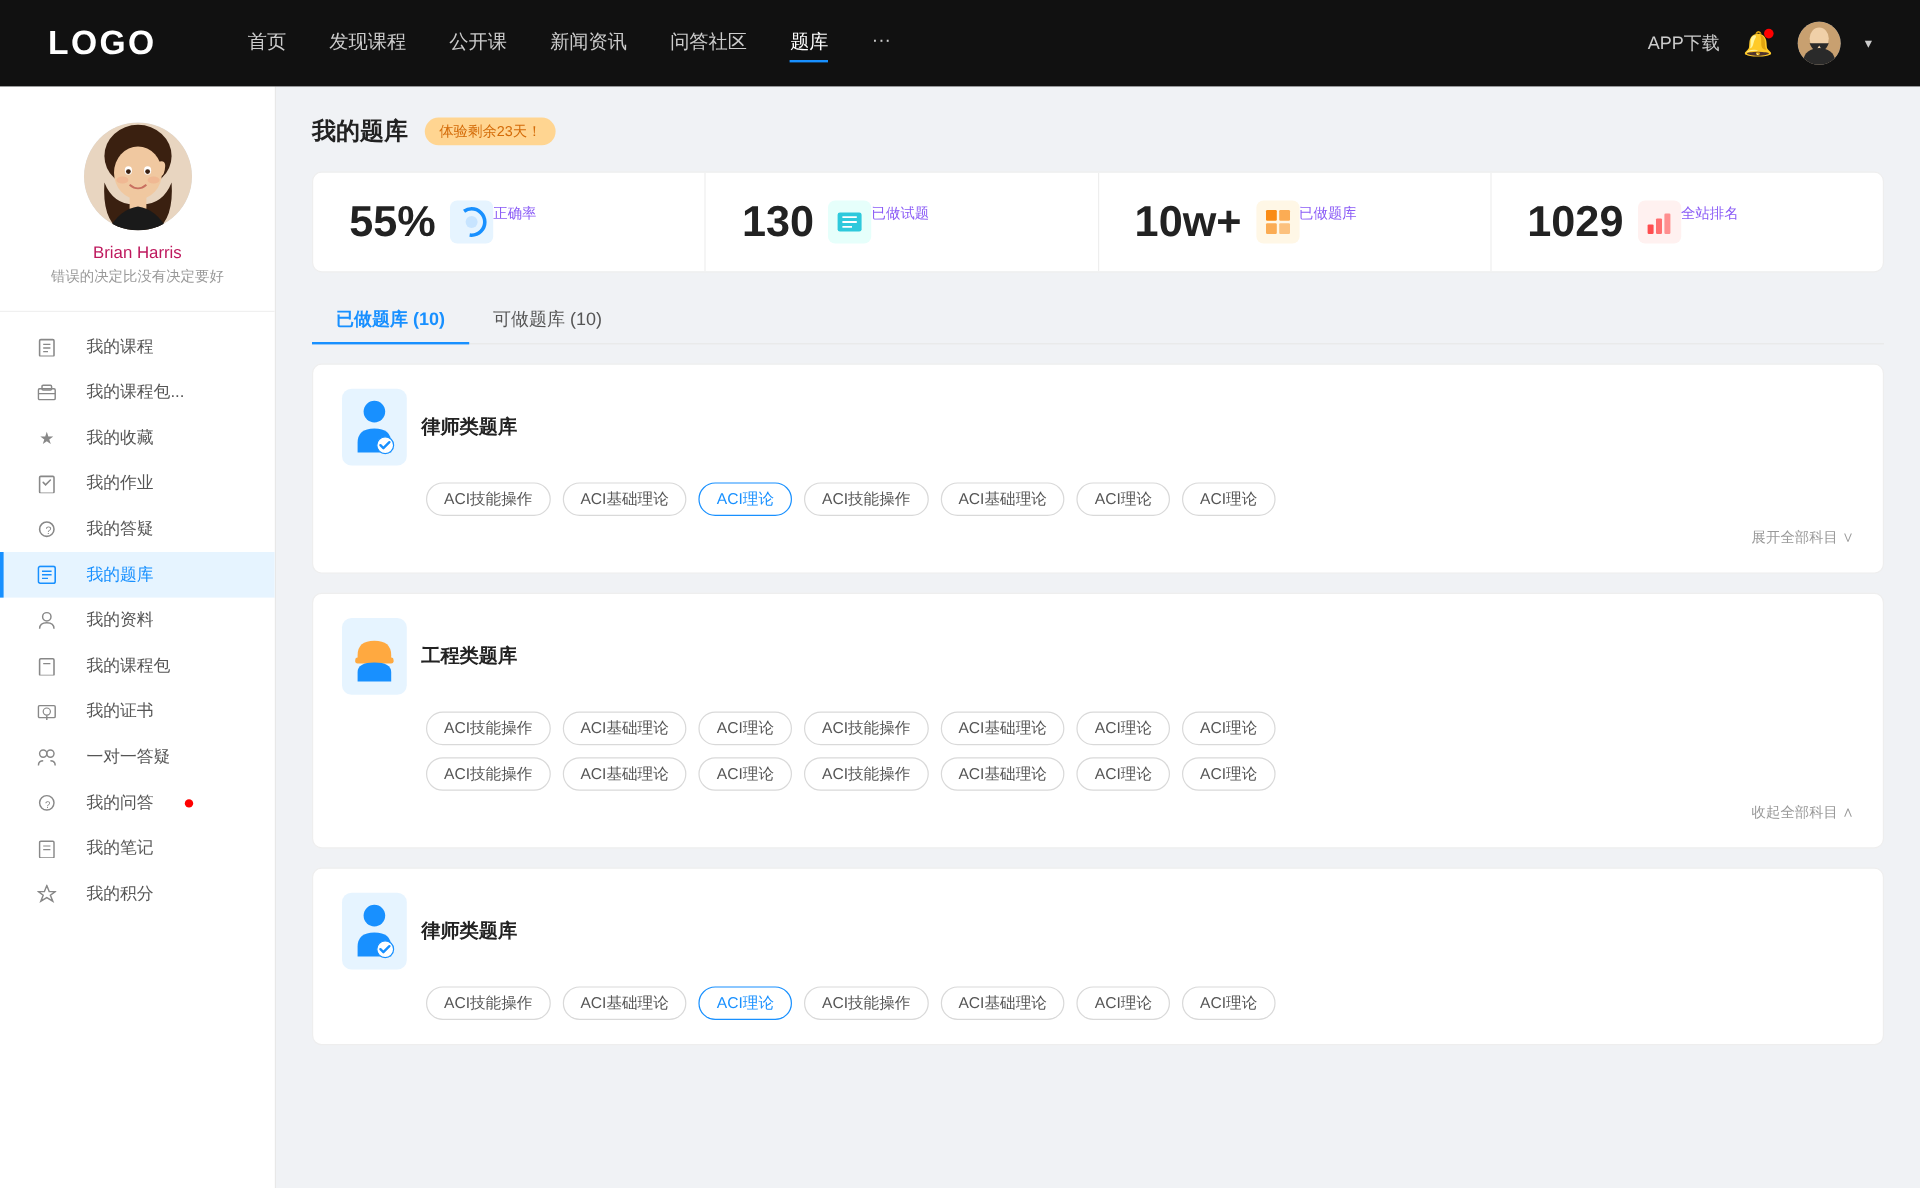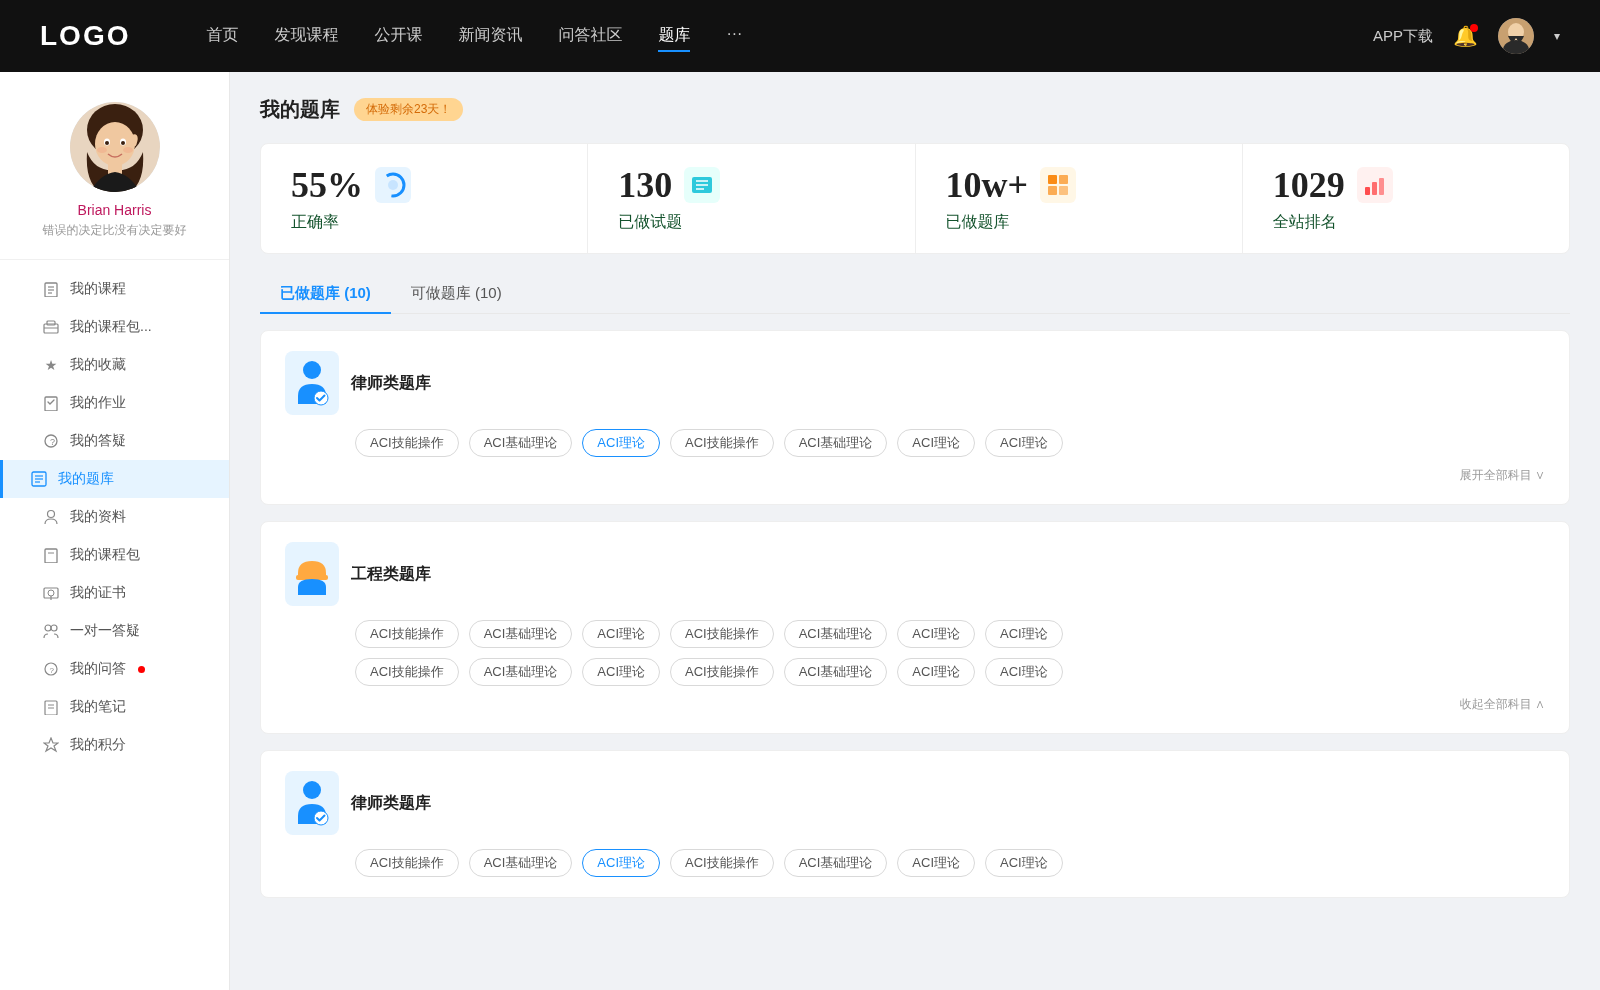--- a/index.html
+++ b/index.html
@@ -22,44 +22,44 @@
     .layout { display: flex; height: calc(990px - 72px); background: #f0f2f5; }
 
     
     .sidebar { width: 230px; background: #fff; padding: 20px 0; flex-shrink: 0; border-right: 1px solid #e8e8e8; overflow-y: auto; }
     .profile-area { text-align: center; padding: 10px 0 20px; border-bottom: 1px solid #f0f0f0; }
     .avatar-wrap { width: 90px; height: 90px; border-radius: 50%; margin: 0 auto 10px; overflow: hidden; background: #ddd; }
     .username { font-size: 14px; color: #be185d; font-weight: 500; }
     .motto { font-size: 12px; color: #999; margin-top: 4px; }
 
     .sidebar-menu { padding: 10px 0; }
-    .menu-item { display: flex; align-items: center; gap: 10px; padding: 10px 42px; cursor: pointer; font-size: 14px; color: #555; transition: background 0.2s; }
+    .menu-item { display: flex; align-items: center; gap: 24px; padding: 10px 30px; cursor: pointer; font-size: 14px; color: #555; transition: background 0.2s; }
     .menu-item.active { color: #1890ff; background: #e6f4ff; border-left: 3px solid #1890ff; padding-left: 27px; }
     .menu-icon { width: 18px; height: 18px; display: inline-flex; align-items: center; justify-content: center; font-size: 14px; color: #888; flex-shrink: 0; }
     .menu-item.active .menu-icon { color: #1890ff; }
     .menu-dot { width: 7px; height: 7px; background: #f00; border-radius: 50%; display: inline-block; margin-left: 2px; }
 
     
     .main { flex: 1; overflow-y: auto; padding: 24px 30px; }
     .page-header { display: flex; align-items: center; gap: 14px; margin-bottom: 20px; }
     .page-title { font-size: 20px; color: #222; font-weight: 600; }
     .trial-badge { background: #ffd591; color: #d46b08; padding: 3px 12px; border-radius: 12px; font-size: 12px; }
 
     
     .stats-row { display: flex; background: #fff; border-radius: 8px; margin-bottom: 20px; overflow: hidden; border: 1px solid #eee; }
-    .stat-item { flex: 1; padding: 20px 30px; border-right: 1px solid #eee; display: flex; flex-direction: column; font-family: Liberation Serif, serif; }
+    .stat-item { flex: 1; padding: 20px 30px; border-right: 1px solid #eee; display: flex; flex-direction: row; }
     .stat-item:last-child { border-right: none; }
     .stat-top { display: flex; align-items: center; gap: 12px; }
     .stat-value { font-size: 36px; font-weight: 700; color: #222; }
     .stat-icon { width: 36px; height: 36px; display: flex; align-items: center; justify-content: center; border-radius: 6px; font-size: 20px; }
     .stat-icon.blue { background: #e6f4ff; }
     .stat-icon.green { background: #e6fffb; }
     .stat-icon.orange { background: #fff7e6; }
     .stat-icon.red { background: #fff1f0; }
-    .stat-label { font-size: 16px; color: #14532d; margin-top: 6px; }
+    .stat-label { font-size: 12px; color: #8b5cf6; margin-top: 6px; }
 
     
     .tabs { display: flex; gap: 0; margin-bottom: 16px; border-bottom: 1px solid #e8e8e8; }
     .tab { padding: 10px 20px; cursor: pointer; font-size: 15px; color: #555; position: relative; }
     .tab.active { color: #1890ff; font-weight: 600; }
     .tab.active::after { content: ''; position: absolute; bottom: -1px; left: 0; right: 0; height: 2px; background: #1890ff; }
 
     
     .quiz-card { background: #fff; border-radius: 8px; border: 1px solid #eee; margin-bottom: 16px; padding: 20px 24px; }
     .quiz-card-header { display: flex; align-items: center; gap: 12px; margin-bottom: 14px; }

